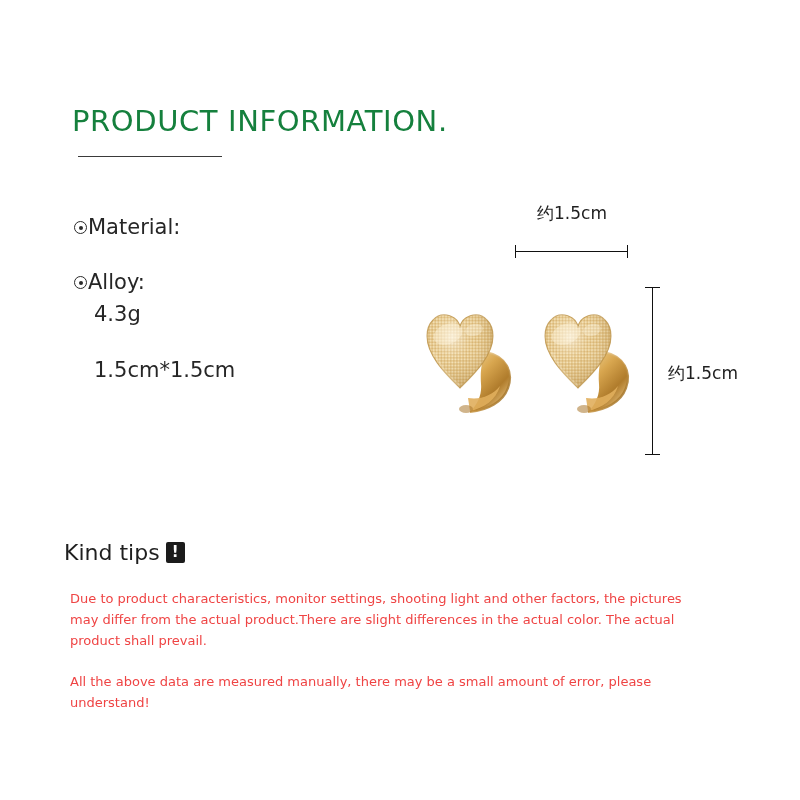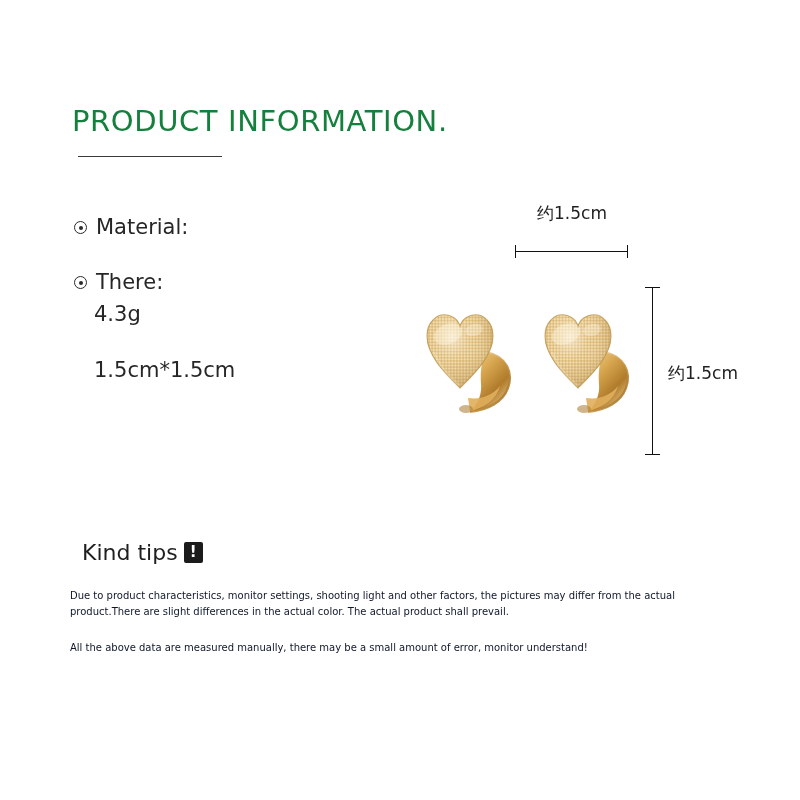--- a/index.html
+++ b/index.html
@@ -40,21 +40,21 @@
   .spec-list {
     position: absolute;
     left: 74px;
     top: 216px;
     width: 300px;
   }
   .spec-item { margin-bottom: 32px; }
   .spec-head {
     display: flex;
     align-items: center;
-    gap: 9px;
+    gap: 1px;
   }
   .bullet {
     width: 11px;
     height: 11px;
     border: 1.3px solid #2a2a2a;
     border-radius: 50%;
     position: relative;
     flex: 0 0 auto;
   }
   .bullet::after {
@@ -149,21 +149,21 @@
 
   .earrings {
     position: absolute;
     left: 8px;
     top: 108px;
   }
 
   
   .tips-head {
     position: absolute;
-    left: 82px;
+    left: 64px;
     top: 540px;
     display: flex;
     align-items: center;
     gap: 6px;
   }
   .tips-title {
     font-size: 22px;
     color: #1f1f1f;
     font-weight: 400;
   }
@@ -180,23 +180,23 @@
     justify-content: center;
     line-height: 1;
   }
   .tips-body {
     position: absolute;
     left: 70px;
     top: 588px;
     width: 638px;
   }
   .tips-p {
-    font-size: 10px;
+    font-size: 13px;
     line-height: 1.62;
-    color: #0f172a;
+    color: #ef4444;
     margin: 0 0 20px 0;
   }
 </style>
 </head>
 <body>
 
 <div class="page-title">PRODUCT INFORMATION.</div>
 <div class="title-rule"></div>
 
 <div class="spec-list">
@@ -204,21 +204,21 @@
   <div class="spec-item">
     <div class="spec-head">
       <span class="bullet"></span>
       <span class="spec-label">Material:</span>
     </div>
   </div>
 
   <div class="spec-item">
     <div class="spec-head">
       <span class="bullet"></span>
-      <span class="spec-label">There:</span>
+      <span class="spec-label">Alloy:</span>
     </div>
     <div class="spec-value">4.3g</div>
   </div>
 
   <div class="spec-item">
     <div class="spec-value">1.5cm*1.5cm</div>
   </div>
 
 </div>
 
@@ -303,14 +303,14 @@
 
 </div>
 
 <div class="tips-head">
   <span class="tips-title">Kind tips</span>
   <span class="tips-badge">!</span>
 </div>
 
 <div class="tips-body">
   <p class="tips-p">Due to product characteristics, monitor settings, shooting light and other factors, the pictures may differ from the actual product.There are slight differences in the actual color. The actual product shall prevail.</p>
-  <p class="tips-p">All the above data are measured manually, there may be a small amount of error, monitor understand!</p>
+  <p class="tips-p">All the above data are measured manually, there may be a small amount of error, please understand!</p>
 </div>
 
 </body></html>

